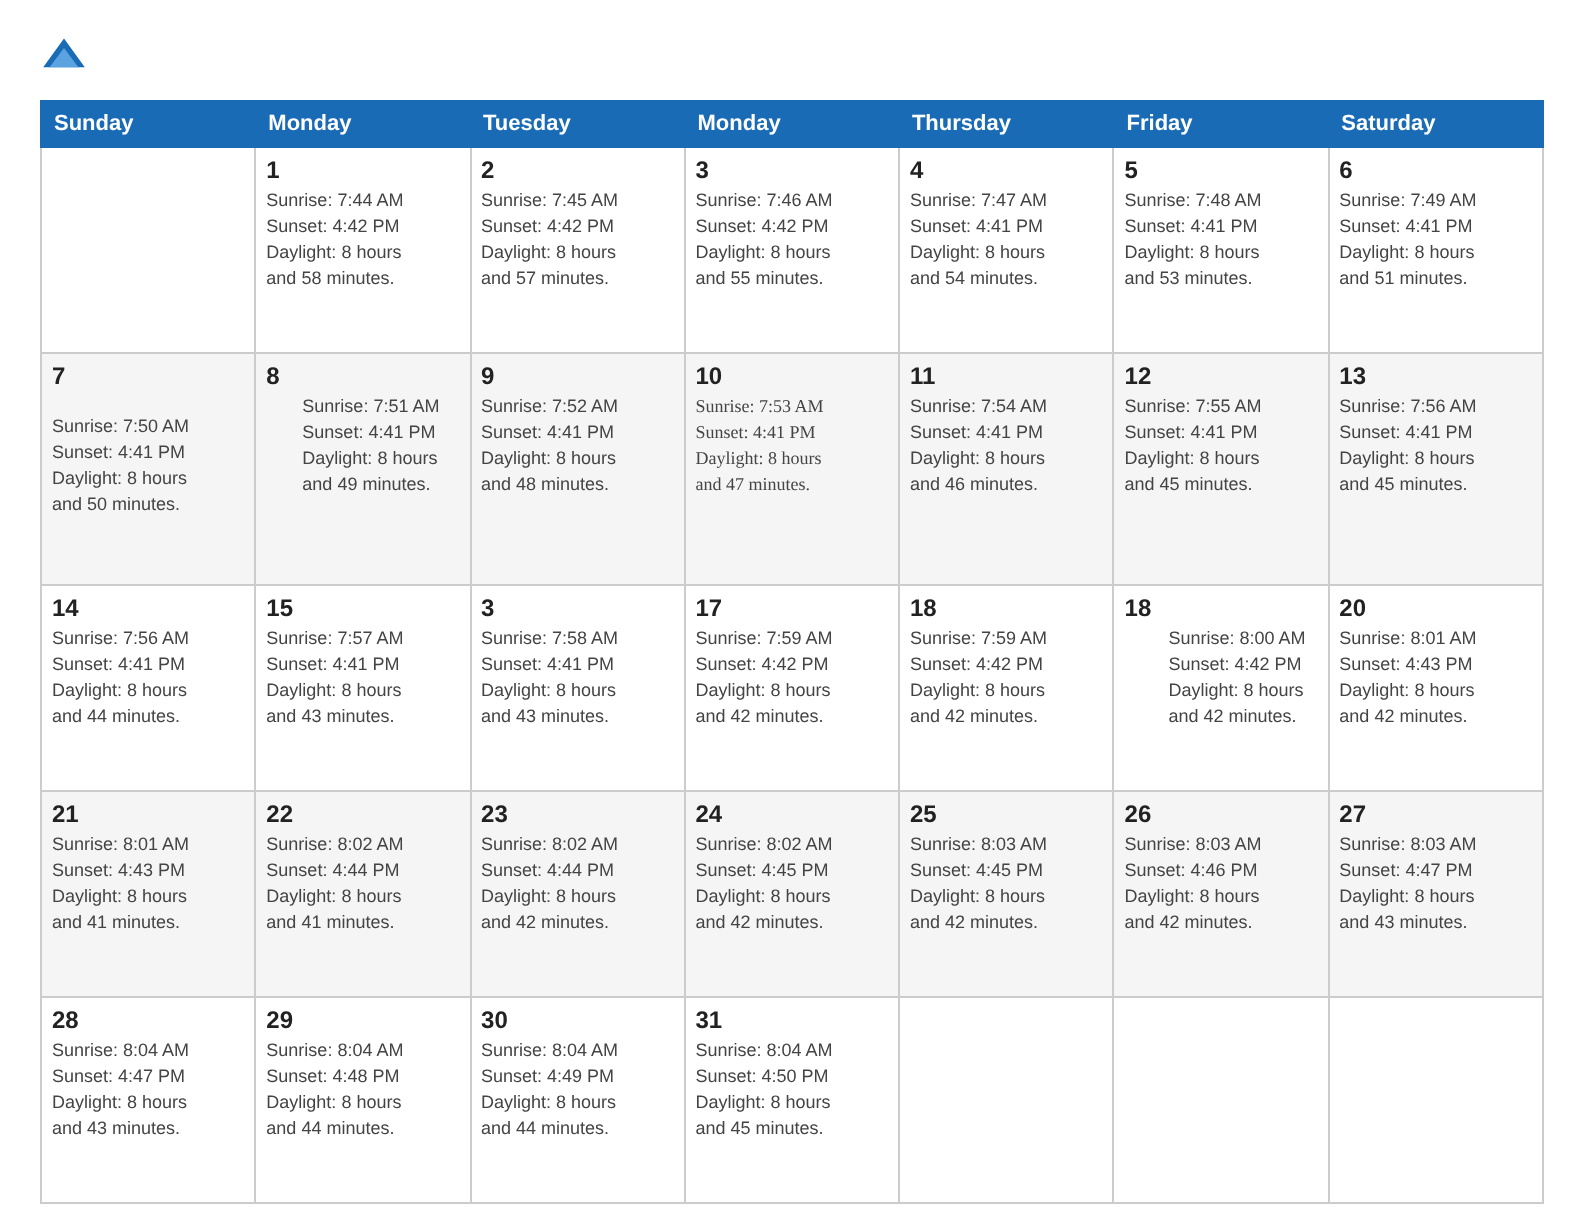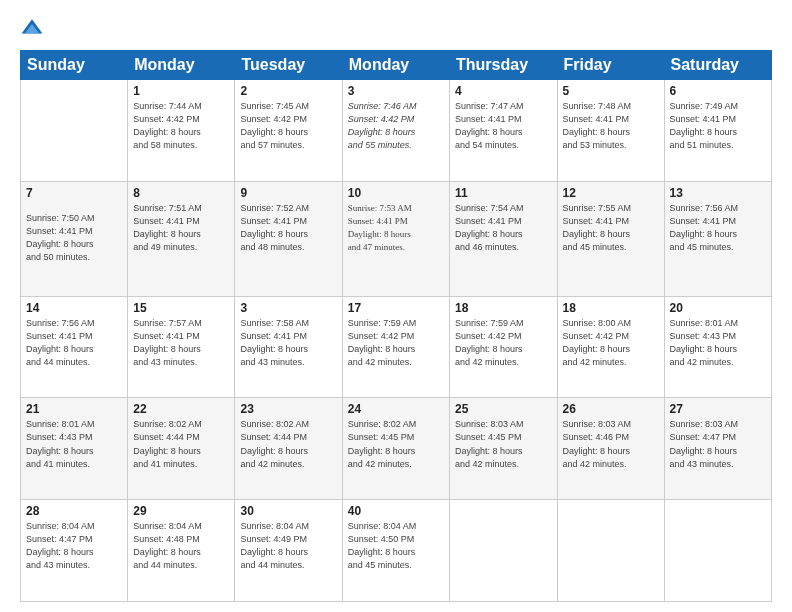--- a/index.html
+++ b/index.html
@@ -52,21 +52,21 @@
       color: #444;
     }
     .calendar {
       width: 100%;
       border-collapse: collapse;
       flex: 1;
     }
     .calendar th {
       background: #1a6bb5;
       color: #fff;
-      font-size: 16px;
+      font-size: 11px;
       font-weight: bold;
       padding: 5px 6px;
       text-align: left;
       border: 1px solid #1a6bb5;
     }
     .calendar td {
       border: 1px solid #ccc;
       vertical-align: top;
       padding: 4px 5px;
       width: 108px;
@@ -137,21 +137,21 @@
           </td>
           <td>
             <div class="day-number">2</div>
             <div class="day-info" style="white-space: pre-line;">Sunrise: 7:45 AM
 Sunset: 4:42 PM
 Daylight: 8 hours
 and 57 minutes.</div>
           </td>
           <td>
             <div class="day-number">3</div>
-            <div class="day-info" style="white-space: pre-line; font-style: italic;">Sunrise: 7:46 AM
+            <div class="day-info" style="white-space: pre-line;">Sunrise: 7:46 AM
 Sunset: 4:42 PM
 Daylight: 8 hours
 and 55 minutes.</div>
           </td>
           <td>
             <div class="day-number">4</div>
             <div class="day-info" style="white-space: pre-line;">Sunrise: 7:47 AM
 Sunset: 4:41 PM
 Daylight: 8 hours
 and 54 minutes.</div>
@@ -174,21 +174,21 @@
         <tr>
           <td>
             <div class="day-number">7</div>
             <div class="day-info" style="white-space: pre-line; margin-top: 12px;">Sunrise: 7:50 AM
 Sunset: 4:41 PM
 Daylight: 8 hours
 and 50 minutes.</div>
           </td>
           <td>
             <div class="day-number">8</div>
-            <div class="day-info" style="white-space: pre-line;">Sunrise: 7:51 AM
+            <div class="day-info" style="white-space: pre-line; margin-left: 18px;">Sunrise: 7:51 AM
 Sunset: 4:41 PM
 Daylight: 8 hours
 and 49 minutes.</div>
           </td>
           <td>
             <div class="day-number">9</div>
             <div class="day-info" style="white-space: pre-line;">Sunrise: 7:52 AM
 Sunset: 4:41 PM
 Daylight: 8 hours
 and 48 minutes.</div>
@@ -253,21 +253,21 @@
           </td>
           <td>
             <div class="day-number">18</div>
             <div class="day-info" style="white-space: pre-line;">Sunrise: 7:59 AM
 Sunset: 4:42 PM
 Daylight: 8 hours
 and 42 minutes.</div>
           </td>
           <td>
             <div class="day-number">18</div>
-            <div class="day-info" style="white-space: pre-line;">Sunrise: 8:00 AM
+            <div class="day-info" style="white-space: pre-line; margin-left: 22px;">Sunrise: 8:00 AM
 Sunset: 4:42 PM
 Daylight: 8 hours
 and 42 minutes.</div>
           </td>
           <td>
             <div class="day-number">20</div>
             <div class="day-info" style="white-space: pre-line;">Sunrise: 8:01 AM
 Sunset: 4:43 PM
 Daylight: 8 hours
 and 42 minutes.</div>
@@ -340,21 +340,21 @@
 and 44 minutes.</div>
           </td>
           <td>
             <div class="day-number">30</div>
             <div class="day-info" style="white-space: pre-line;">Sunrise: 8:04 AM
 Sunset: 4:49 PM
 Daylight: 8 hours
 and 44 minutes.</div>
           </td>
           <td>
-            <div class="day-number">40</div>
+            <div class="day-number">31</div>
             <div class="day-info" style="white-space: pre-line;">Sunrise: 8:04 AM
 Sunset: 4:50 PM
 Daylight: 8 hours
 and 45 minutes.</div>
           </td>
           <td class="empty-cell"></td>
           <td class="empty-cell"></td>
           <td class="empty-cell"></td>
         </tr>
       </tbody>

